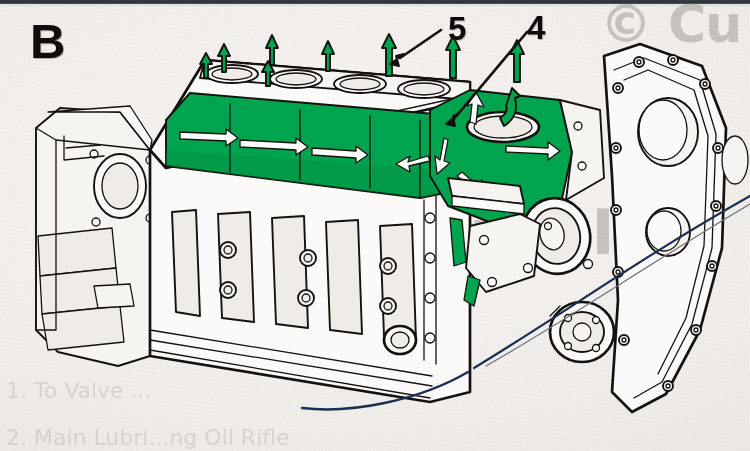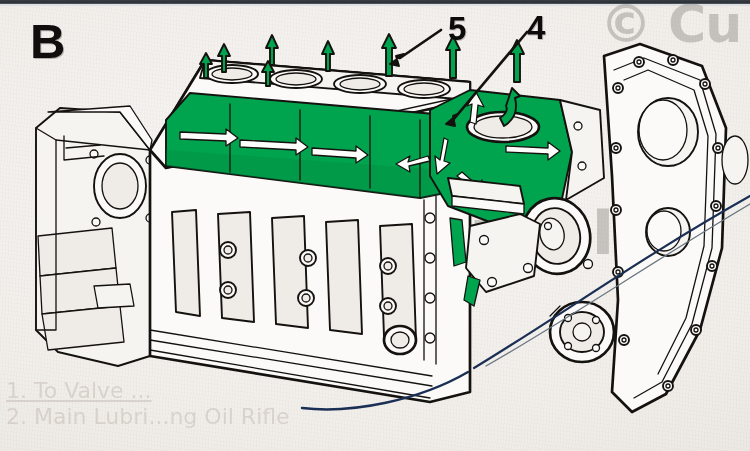--- a/index.html
+++ b/index.html
@@ -77,22 +77,22 @@
   .showthrough{
     position:absolute;
     color:#b9aca4;
     opacity:.40;
     font-size:22px;
     font-family:"DejaVu Sans", sans-serif;
     white-space:nowrap;
     filter:blur(.6px);
     pointer-events:none;user-select:none;
   }
-  #showthrough-1{left:6px;top:378px;text-decoration:underline;}
-  #showthrough-2{left:6px;top:404px;}
+  #showthrough-1{left:6px;top:378px;}
+  #showthrough-2{left:6px;top:425px;}
 
   svg{position:absolute;left:0;top:0;}
   .ln{fill:none;stroke:#14120f;stroke-linecap:round;stroke-linejoin:round;}
   .ln-t{stroke-width:1.3;}
   .ln-m{stroke-width:1.9;}
   .ln-h{stroke-width:2.7;}
   .metal{fill:#fbfaf8;}
   .metal2{fill:#f6f4f1;}
   .metal3{fill:#efece8;}
   .oil{fill:#00a34e;}

